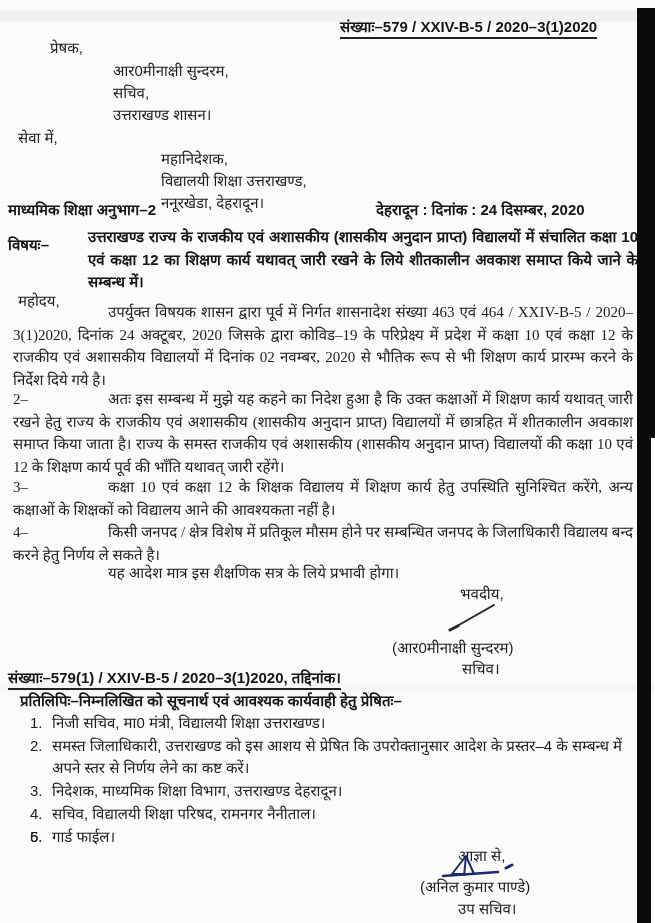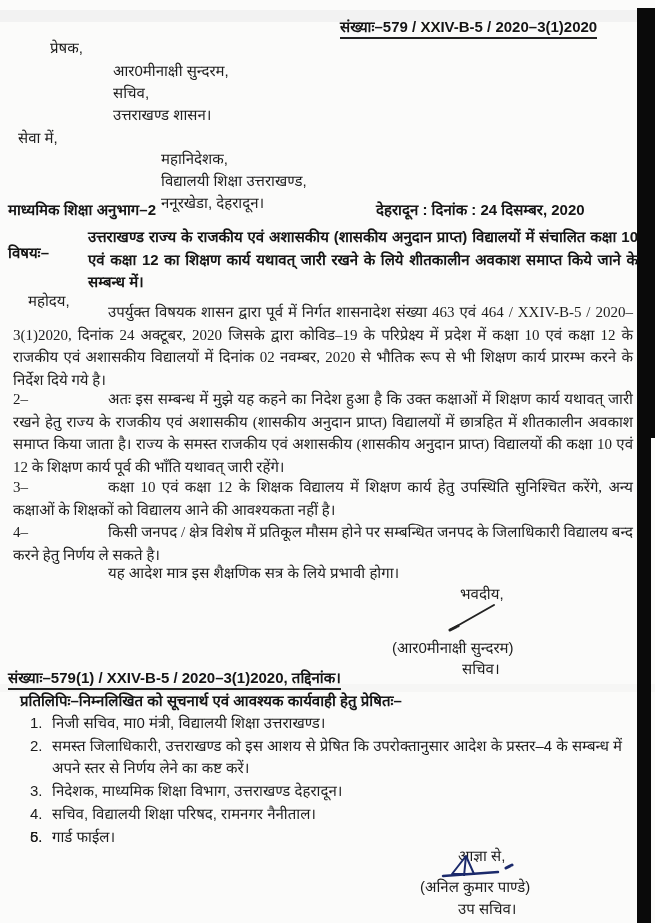--- a/index.html
+++ b/index.html
@@ -53,24 +53,24 @@
   <div class="abs" style="left:18px;top:127px;">सेवा में,</div>
   <div class="abs lines" style="left:113px;top:148px;margin-left:48px;">
     <div>महानिदेशक,</div>
     <div>विद्यालयी शिक्षा उत्तराखण्ड,</div>
     <div>ननूरखेडा, देहरादून।</div>
   </div>
 
   <div class="abs b" style="left:8px;top:199px;">माध्यमिक शिक्षा अनुभाग–2</div>
   <div class="abs b" style="left:376px;top:199px;">देहरादून : दिनांक : 24 दिसम्बर, 2020</div>
 
-  <div class="abs b" style="left:8px;top:242px;">विषयः–</div>
+  <div class="abs b" style="left:8px;top:234px;">विषयः–</div>
   <div class="abs b" style="left:88px;top:226px;width:550px;line-height:22.5px;text-align:justify;">उत्तराखण्ड राज्य के राजकीय एवं अशासकीय (शासकीय अनुदान प्राप्त) विद्यालयों में संचालित कक्षा 10 एवं कक्षा 12 का शिक्षण कार्य यथावत् जारी रखने के लिये शीतकालीन अवकाश समाप्त किये जाने के सम्बन्ध में।</div>
 
-  <div class="abs" style="left:28px;top:290px;">महोदय,</div>
+  <div class="abs" style="left:18px;top:290px;">महोदय,</div>
 
   <div class="abs body-par" style="top:301px;text-indent:95px;">उपर्युक्त विषयक शासन द्वारा पूर्व में निर्गत शासनादेश संख्या 463 एवं 464 / XXIV-B-5 / 2020–3(1)2020, दिनांक 24 अक्टूबर, 2020 जिसके द्वारा कोविड–19 के परिप्रेक्ष्य में प्रदेश में कक्षा 10 एवं कक्षा 12 के राजकीय एवं अशासकीय विद्यालयों में दिनांक 02 नवम्बर, 2020 से भौतिक रूप से भी शिक्षण कार्य प्रारम्भ करने के निर्देश दिये गये है।</div>
 
   <div class="abs body-par" style="top:388px;text-indent:95px;">
     <span class="par-num">2–</span>
     <span>अतः इस सम्बन्ध में मुझे यह कहने का निदेश हुआ है कि उक्त कक्षाओं में शिक्षण कार्य यथावत् जारी रखने हेतु राज्य के राजकीय एवं अशासकीय (शासकीय अनुदान प्राप्त) विद्यालयों में छात्रहित में शीतकालीन अवकाश समाप्त किया जाता है। राज्य के समस्त राजकीय एवं अशासकीय (शासकीय अनुदान प्राप्त) विद्यालयों की कक्षा 10 एवं 12 के शिक्षण कार्य पूर्व की भाँति यथावत् जारी रहेंगे।</span>
   </div>
 
   <div class="abs body-par" style="top:476px;text-indent:95px;">
     <span class="par-num">3–</span>

